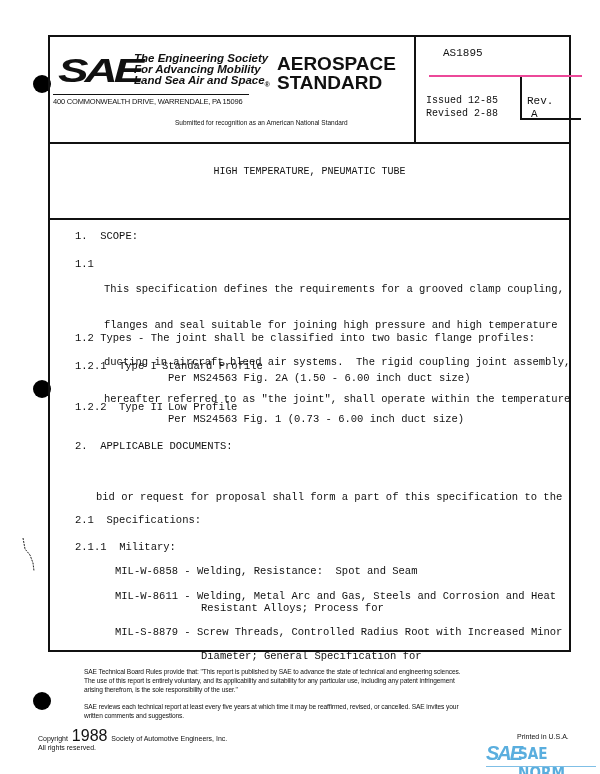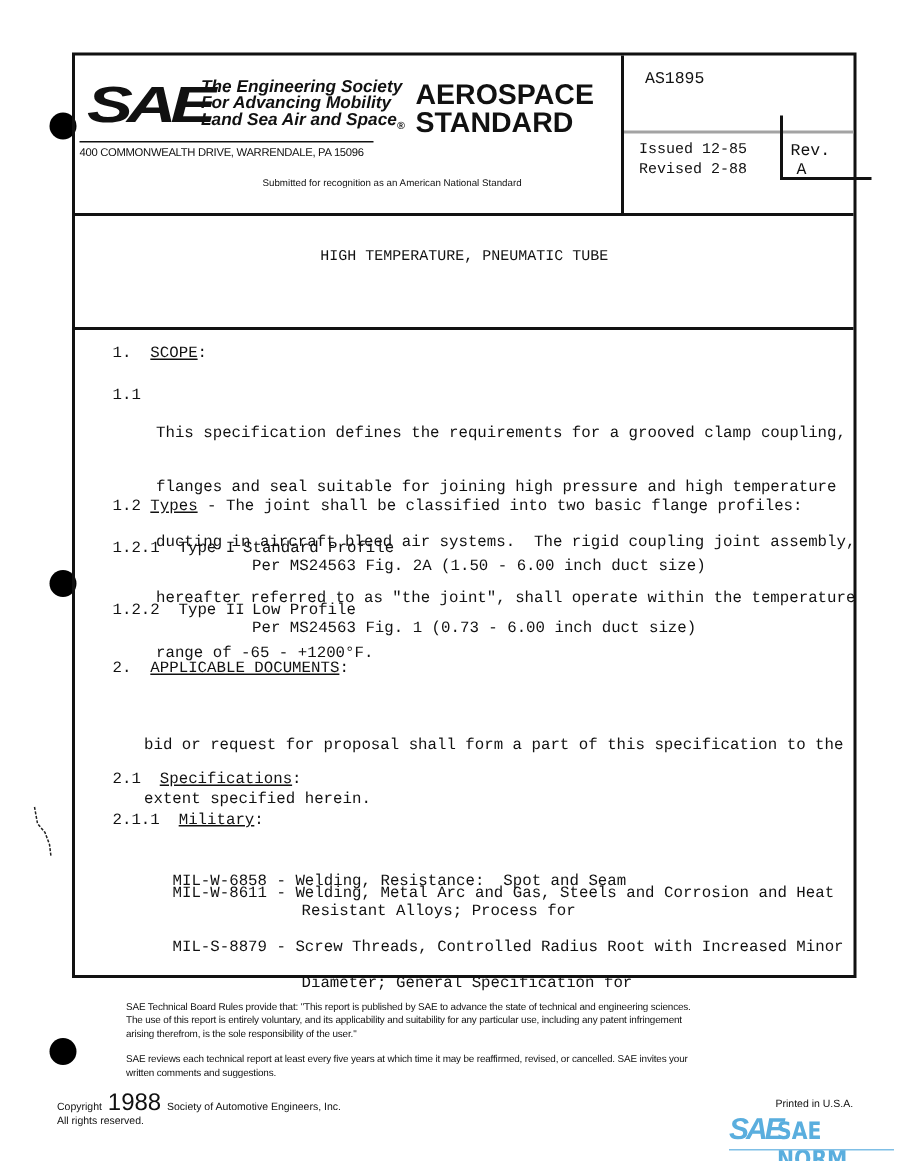--- a/index.html
+++ b/index.html
@@ -2,40 +2,40 @@
 <html><head>
 <meta charset="utf-8">
 <style>
   * { margin: 0; padding: 0; box-sizing: border-box; }
   html, body { width: 600px; height: 774px; background: #ffffff; overflow: hidden; }
   body { position: relative; font-family: "Liberation Sans", sans-serif; color: #111; }
 
   .frame { position: absolute; left: 48px; top: 35px; width: 523px; height: 617px; border: 2px solid #111; }
   .hdr-left { position: absolute; left: 0; top: 0; width: 366px; height: 105px; border-right: 2px solid #111; }
   .hdr-right { position: absolute; left: 366px; top: 0; width: 153px; height: 105px; }
-  .docnum-box { position: absolute; left: 0; top: 0; width: 153px; height: 52px; border-bottom: 2px solid #a3a3a3; }
+  .docnum-box { position: absolute; left: 13px; top: 0; width: 153px; height: 40px; border-bottom: 2px solid #ec4899; }
   .docnum { position: absolute; left: 14px; top: 10px; font-family: "Liberation Mono", monospace; font-size: 11px; }
   .issued { position: absolute; left: 10px; top: 57px; font-family: "Liberation Mono", monospace; font-size: 10px; line-height: 13px; }
   .rev-box { position: absolute; left: 104px; top: 40px; width: 61px; height: 43px; border-left: 2px solid #111; border-bottom: 2px solid #111; }
   .rev { position: absolute; left: 5px; top: 18px; font-family: "Liberation Mono", monospace; font-size: 11px; line-height: 13px; }
 
   .logo { position: absolute; left: 8px; top: 16px; font-family: "Liberation Sans", sans-serif; font-weight: 900; font-style: italic; font-size: 34px; letter-spacing: -3px; transform: scaleX(1.35); transform-origin: left; line-height: 34px; }
   .society { position: absolute; left: 84px; top: 16px; font-style: italic; font-weight: bold; font-size: 11.5px; line-height: 11px; }
   .society sub { font-size: 7px; }
   .aero { position: absolute; left: 227px; top: 17px; font-weight: bold; font-size: 19px; line-height: 19px; }
   .hdr-rule { position: absolute; left: 3px; top: 57px; width: 196px; border-top: 1.5px solid #111; }
   .address { position: absolute; left: 3px; top: 60px; font-size: 7.5px; letter-spacing: -0.2px; }
   .submitted { position: absolute; left: 125px; top: 82px; font-size: 6.5px; }
 
   .title-band { position: absolute; left: 0; top: 105px; width: 519px; height: 78px; border-top: 2px solid #111; border-bottom: 2px solid #111; }
   .title { position: absolute; left: 0; width: 519px; top: 22px; text-align: center; font-family: "Liberation Mono", monospace; font-size: 10px; line-height: 12px; }
 
   .body { position: absolute; left: 0; top: 183px; width: 519px; font-family: "Liberation Mono", monospace; font-size: 10.5px; line-height: 12.3px; }
   .ln { position: absolute; white-space: pre; }
-  .u { text-decoration: underline; }
+  .u { }
 
   .footer-text { position: absolute; left: 84px; font-size: 6.6px; line-height: 9px; letter-spacing: -0.1px; }
   .copyright { position: absolute; left: 38px; top: 731px; font-size: 7px; line-height: 9px; }
   .copyright .yr { font-size: 16px; }
   .printed { position: absolute; left: 517px; top: 733px; font-size: 7px; }
   .watermark { position: absolute; left: 486px; top: 742px; width: 110px; height: 28px; }
   .wm-logo { position: absolute; left: 0; top: 0; font-weight: 900; font-style: italic; font-size: 20px; color: #5aaede; letter-spacing: -2px; }
   .wm-text { position: absolute; left: 32px; top: 2px; font-weight: bold; font-size: 16px; color: #5aaede; font-family: "DejaVu Sans", sans-serif; transform: scaleX(0.85); transform-origin: left; }
   .wm-sub { position: absolute; left: 0; top: 24px; width: 110px; border-top: 1px solid #7fbfe6; }
 
@@ -95,47 +95,45 @@
   <div class="body">
 
     <div class="ln" style="left:25px; top:10px;"><span>1.</span>  <span class="u">SCOPE</span><span>:</span></div>
 
     <div class="ln" style="left:25px; top:38px;">1.1</div>
     <div class="ln" style="left:54px; top:38px;">
       <div>This specification defines the requirements for a grooved clamp coupling,</div>
       <div>flanges and seal suitable for joining high pressure and high temperature</div>
       <div>ducting in aircraft bleed air systems.  The rigid coupling joint assembly,</div>
       <div>hereafter referred to as "the joint", shall operate within the temperature</div>
-      <div>range of -65 - +1200°F.</div>
     </div>
 
     <div class="ln" style="left:25px; top:112px;"><span>1.2</span> <span class="u">Types</span><span> - The joint shall be classified into two basic flange profiles:</span></div>
 
     <div class="ln" style="left:25px; top:140px;">1.2.1</div>
     <div class="ln" style="left:69px; top:140px;">Type I</div>
     <div class="ln" style="left:112px; top:140px;">Standard Profile</div>
     <div class="ln" style="left:118px; top:152px;">Per MS24563 Fig. 2A (1.50 - 6.00 inch duct size)</div>
 
     <div class="ln" style="left:25px; top:181px;">1.2.2</div>
     <div class="ln" style="left:69px; top:181px;">Type II</div>
     <div class="ln" style="left:118px; top:181px;">Low Profile</div>
     <div class="ln" style="left:118px; top:193px;">Per MS24563 Fig. 1 (0.73 - 6.00 inch duct size)</div>
 
     <div class="ln" style="left:25px; top:220px;"><span>2.</span>  <span class="u">APPLICABLE DOCUMENTS</span><span>:</span></div>
 
     <div class="ln" style="left:46px; top:246px;">
       <div>bid or request for proposal shall form a part of this specification to the</div>
-      <div>extent specified herein.</div>
     </div>
 
     <div class="ln" style="left:25px; top:294px;"><span>2.1</span>  <span class="u">Specifications</span>:</div>
 
     <div class="ln" style="left:25px; top:321px;"><span>2.1.1</span>  <span class="u">Military</span>:</div>
 
-    <div class="ln" style="left:65px; top:362px;"><span>MIL-W-6858</span><span> - </span><span>Welding, Resistance:  Spot and Seam</span></div>
+    <div class="ln" style="left:65px; top:345px;"><span>MIL-W-6858</span><span> - </span><span>Welding, Resistance:  Spot and Seam</span></div>
 
     <div class="ln" style="left:65px; top:370px;"><span>MIL-W-8611</span><span> - </span><span>Welding, Metal Arc and Gas, Steels and Corrosion and Heat</span></div>
     <div class="ln" style="left:151px; top:382px;">Resistant Alloys; Process for</div>
 
     <div class="ln" style="left:65px; top:406px;"><span>MIL-S-8879</span><span> - </span><span>Screw Threads, Controlled Radius Root with Increased Minor</span></div>
     <div class="ln" style="left:151px; top:430px;">Diameter; General Specification for</div>
   </div>
 </div>
 
 <div class="footer-text" style="top:667px;">

